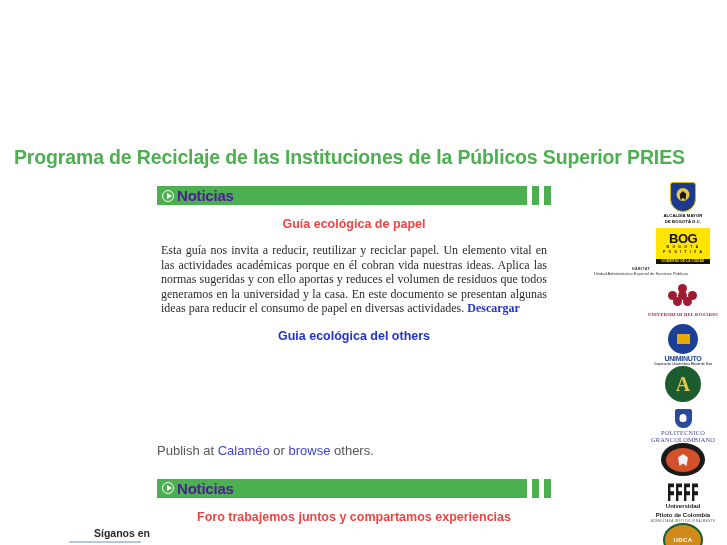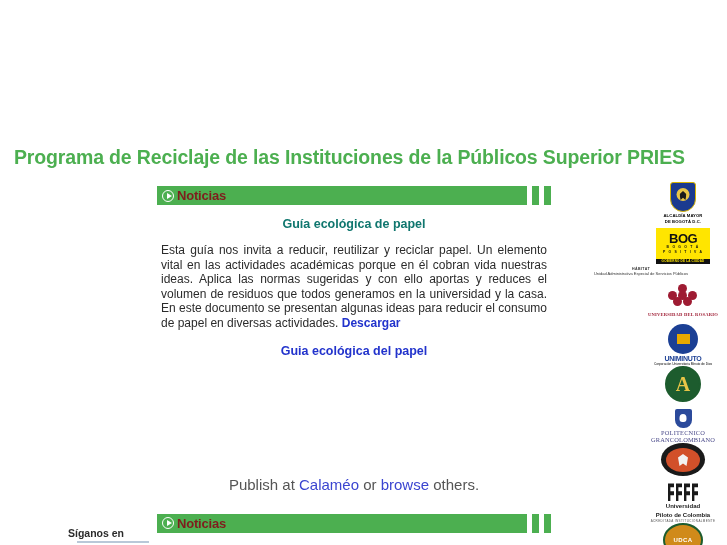--- a/index.html
+++ b/index.html
@@ -66,50 +66,50 @@
   .noticias-icon::after {
     content: "";
     position: absolute;
     width: 0; height: 0;
     border-top: 3px solid transparent;
     border-bottom: 3px solid transparent;
     border-left: 5px solid #ffffff;
     left: 3.5px;
   }
   .noticias-label {
-    font-size: 13px;
-    font-weight: bold;
-    color: #7f1d1d;
+    font-size: 15px;
+    font-weight: bold;
+    color: #4c1d95;
     line-height: 1;
     letter-spacing: -0.2px;
   }
   .noticias-blk {
     background: #4CAF50;
     width: 7px;
     margin-left: 5px;
     flex: 0 0 auto;
   }
 
   
   .article { padding-top: 0; }
   .article-title {
     text-align: center;
     font-size: 12.5px;
     font-weight: bold;
-    color: #0f766e;
+    color: #ef4444;
     margin: 12px 0 10px 0;
     font-family: "Liberation Sans", sans-serif;
   }
   .article-body {
     font-size: 12px;
     line-height: 14.6px;
     color: #2b2b2b;
     text-align: justify;
     margin: 12px 4px;
-    font-family: Liberation Sans, sans-serif;
+    font-family: Liberation Serif, serif;
   }
   .link {
     color: #2233cc;
     text-decoration: none;
     font-weight: bold;
   }
   .doc-link {
     display: block;
     text-align: center;
     color: #2233cc;
@@ -118,24 +118,24 @@
     text-decoration: none;
     margin-top: 13px;
   }
 
   
   .embed-box {
     height: 100px;
     background: #ffffff;
   }
   .embed-footer {
-    text-align: center;
-    font-size: 15px;
+    text-align: left;
+    font-size: 13px;
     color: #555555;
-    margin-top: 18px;
+    margin-top: 0;
   }
   .embed-footer a {
     color: #3b45d0;
     text-decoration: none;
   }
 
   
   .block-gap { height: 21px; }
 
   
@@ -498,23 +498,23 @@
     width: 14px; height: 14px;
     background: #1b3f94;
     clip-path: polygon(0 0,20% 0,20% 70%,40% 70%,40% 0,60% 0,60% 70%,80% 70%,80% 0,100% 0,100% 100%,0 100%);
   }
 
   .logo-row-gap { height: 7px; }
 
   
   #siganos {
     position: absolute;
-    left: 68px; top: 527px;
+    left: 60px; top: 527px;
     width: 90px;
-    text-align: left;
+    text-align: right;
   }
   #siganos .t {
     font-size: 10.5px;
     font-weight: bold;
     color: #2b2b2b;
     line-height: 12px;
   }
   #siganos .underline {
     width: 72px; height: 2px;
     background: #b9c8d8;
@@ -537,39 +537,43 @@
       </div>
       <div class="noticias-blk"></div>
       <div class="noticias-blk"></div>
     </div>
 
     <div class="article">
       <div class="article-title">Guía ecológica de papel</div>
       <div class="article-body">
         <span>Esta guía nos invita a reducir, reutilizar y reciclar papel. Un elemento vital en las actividades académicas porque en él cobran vida nuestras ideas. Aplica las normas sugeridas y con ello aportas y reduces el volumen de residuos que todos generamos en la universidad y la casa. En este documento se presentan algunas ideas para reducir el consumo de papel en diversas actividades. </span><a class="link" href="#">Descargar</a>
       </div>
-      <a class="doc-link" href="#">Guia ecológica del papel</a>
+      <a class="doc-link" href="#">Guia ecológica del others</a>
     </div>
 
     <div class="embed-box"></div>
     <div class="embed-footer">
       <span>Publish at </span><a href="#">Calaméo</a><span> or </span><a href="#">browse</a><span> others.</span>
     </div>
 
     <div class="block-gap"></div>
 
     <div class="noticias-bar">
       <div class="noticias-main">
         <span class="noticias-icon"></span>
         <span class="noticias-label">Noticias</span>
       </div>
       <div class="noticias-blk"></div>
       <div class="noticias-blk"></div>
     </div>
 
+    <div class="article">
+      <div class="article-title">Foro trabajemos juntos y compartamos experiencias</div>
+
+    </div>
   </div>
 
   <div id="logos">
 
     <div class="logo-row">
       <div class="logo-cell">
         <div class="crest"></div>
         <div class="logo-caption">ALCALDÍA MAYOR</div>
         <div class="logo-caption">DE BOGOTÁ D.C.</div>
       </div>

